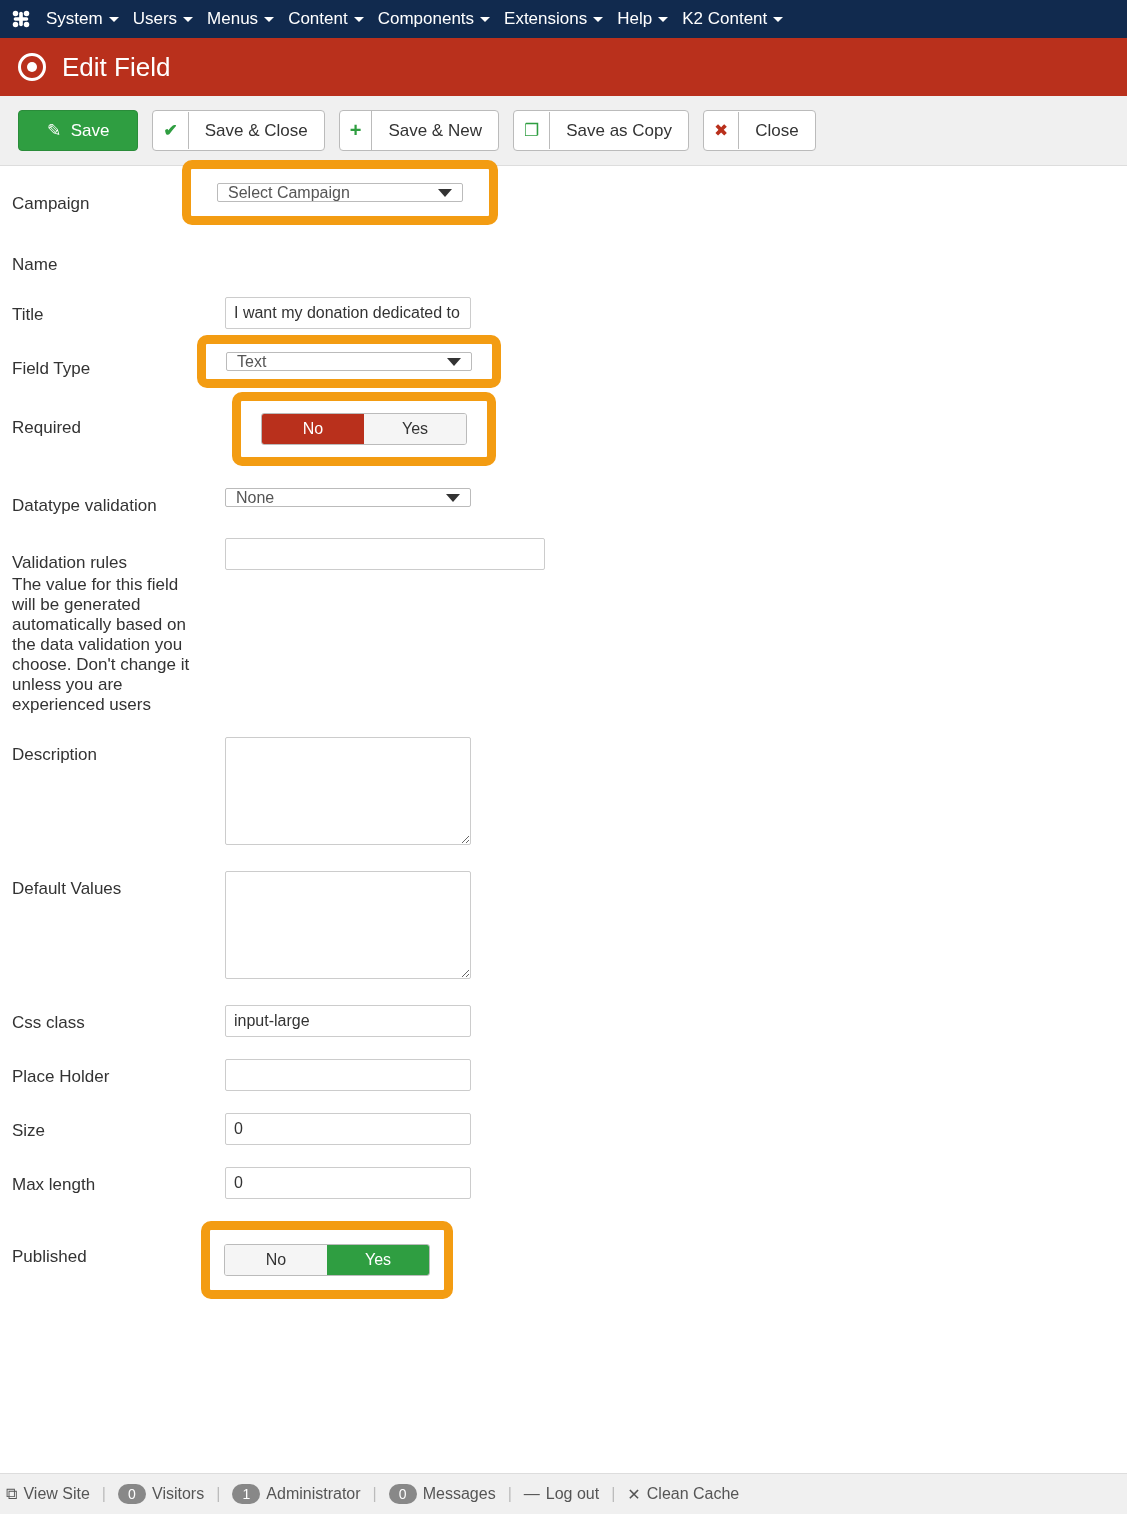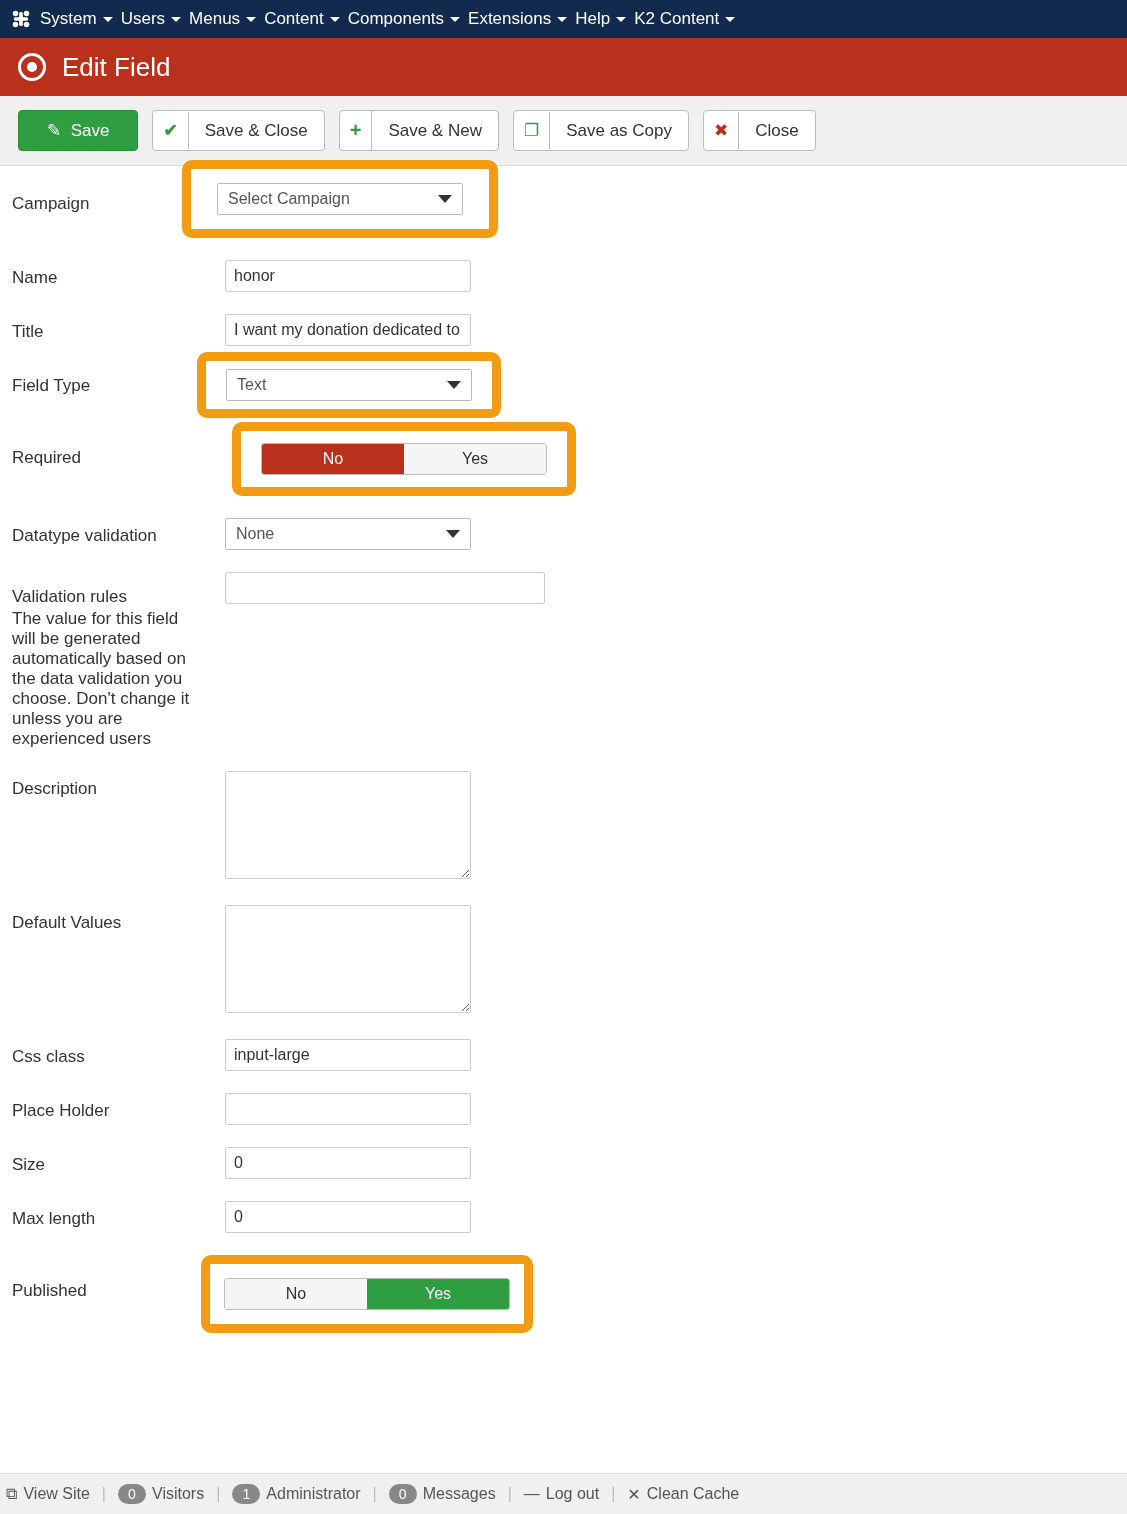--- a/index.html
+++ b/index.html
@@ -1,19 +1,19 @@
 <!DOCTYPE html>
 <html><head>
 <meta charset="utf-8">
 <style>
 * { box-sizing: border-box; margin: 0; padding: 0; }
 body { font-family: -apple-system, BlinkMacSystemFont, "Segoe UI", Arial, sans-serif; font-size: 16px; color: #333; background: #fff; }
 
 
-.topmenu { background: #112a4e; display: flex; align-items: center; padding: 0 10px; height: 38px; gap: 8px; }
+.topmenu { background: #112a4e; display: flex; align-items: center; padding: 0 10px; height: 38px; gap: 14px; }
 .joomla-logo { display: inline-flex; align-items: center; justify-content: center; }
 .topmenu-item { color: #fff; font-size: 17px; cursor: pointer; display: flex; align-items: center; gap: 6px; }
 .caret { width: 0; height: 0; border-left: 5px solid transparent; border-right: 5px solid transparent; border-top: 5px solid #fff; display: inline-block; }
 
 
 .header { background: #b9301c; height: 58px; display: flex; align-items: center; padding: 16px 18px; gap: 16px; }
 .header-icon { width: 28px; height: 28px; border: 3px solid #fff; border-radius: 50%; display: flex; align-items: center; justify-content: center; }
 .header-icon::after { content: ""; width: 10px; height: 10px; background: #fff; border-radius: 50%; }
 .header-title { color: #fff; font-size: 26px; font-weight: 400; }
 
@@ -32,28 +32,28 @@
 
 .form { padding: 20px 12px; }
 .field-row { display: flex; align-items: flex-start; margin-bottom: 22px; }
 .field-label { width: 213px; padding-top: 8px; font-size: 17px; color: #333; }
 .field-label .hint { font-size: 17px; color: #333; display: block; margin-top: 2px; }
 .field-control { flex: 1; }
 
 .highlight { border: 9px solid #f39c12; border-radius: 10px; padding: 14px 26px; display: inline-block; }
 .highlight-tight { border: 9px solid #f39c12; border-radius: 10px; padding: 8px 12px; display: inline-block; }
 
-.select-box { width: 246px; height: 32px; border: 1px solid #bbb; border-radius: 2px; background: #fff; display: flex; align-items: center; justify-content: space-between; padding: 0 10px; cursor: pointer; font-size: 16px; color: #555; }
+.select-box { width: 246px; height: 19px; border: 1px solid #bbb; border-radius: 2px; background: #fff; display: flex; align-items: center; justify-content: space-between; padding: 0 10px; cursor: pointer; font-size: 16px; color: #555; }
 .chevron { width: 0; height: 0; border-left: 7px solid transparent; border-right: 7px solid transparent; border-top: 8px solid #333; }
 
 .text-input { width: 246px; height: 32px; border: 1px solid #ccc; border-radius: 2px; padding: 0 8px; font-size: 16px; color: #333; background: #fff; }
 .text-input-wide { width: 320px; }
 .textarea { width: 246px; height: 108px; border: 1px solid #ccc; border-radius: 2px; padding: 6px 8px; font-size: 16px; resize: both; font-family: inherit; }
 
-.toggle { display: inline-flex; border: 1px solid #bbb; border-radius: 3px; overflow: hidden; width: 286px; }
+.toggle { display: inline-flex; border: 1px solid #bbb; border-radius: 3px; overflow: hidden; width: 206px; }
 .toggle button { flex: 1; border: none; padding: 6px 0; font-size: 16px; cursor: pointer; background: #f5f5f5; color: #333; }
 .toggle button.active-red { background: #b9301c; color: #fff; }
 .toggle button.active-green { background: #2f9e41; color: #fff; }
 
 
 .statusbar { background: #f0f0f0; border-top: 1px solid #ddd; padding: 10px 6px; display: flex; align-items: center; gap: 8px; font-size: 16px; color: #555; position: fixed; bottom: 0; left: 0; right: 0; }
 .status-item { display: flex; align-items: center; gap: 6px; cursor: pointer; }
 .sep { color: #bbb; margin: 0 4px; }
 .pill { background: #888; color: #fff; border-radius: 10px; padding: 0 10px; font-size: 14px; line-height: 20px; min-width: 28px; text-align: center; }
 
@@ -154,23 +154,20 @@
         <div class="select-box">
           <span>Select Campaign</span>
           <span class="chevron"></span>
         </div>
       </div>
     </div>
   </div>
 
   <div class="field-row">
     <div class="field-label">Name</div>
-    <div class="field-control">
-      <input class="text-input" value="honor" style="">
-    </div>
   </div>
 
   <div class="field-row">
     <div class="field-label">Title</div>
     <div class="field-control">
       <input class="text-input" value="I want my donation dedicated to (In honor of)" style="">
     </div>
   </div>
 
   <div class="field-row">

